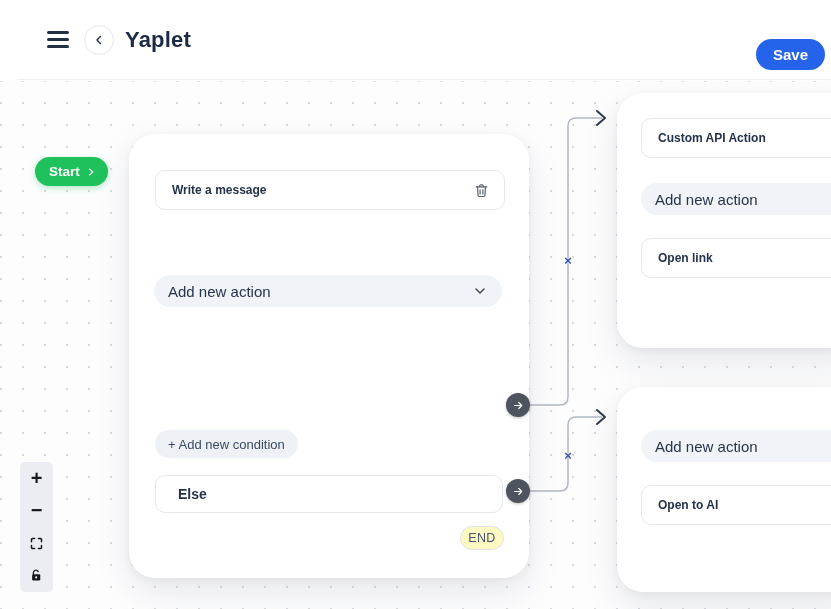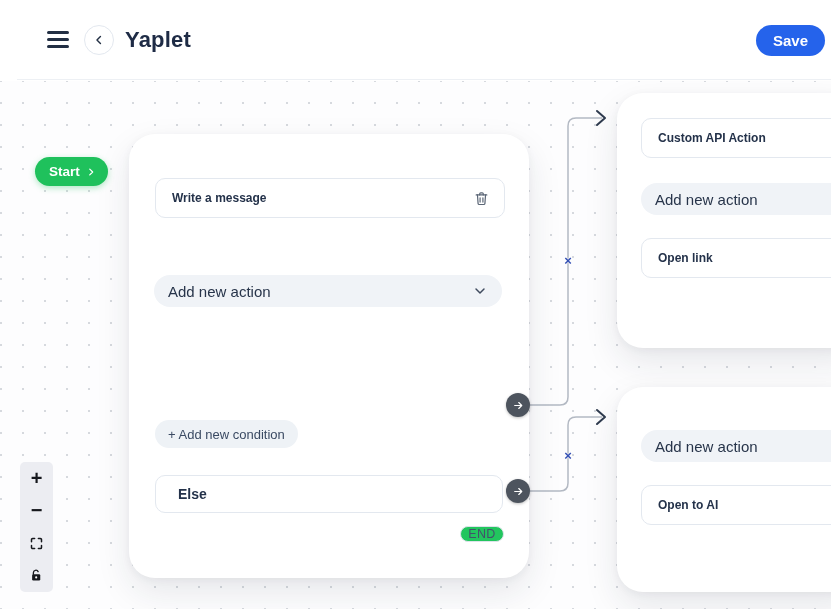--- a/index.html
+++ b/index.html
@@ -11,21 +11,21 @@
             border-bottom:1px solid #edf0f4; z-index:20; }
   .hamburger { position:absolute; left:30px; top:31px; width:22px; height:18px; cursor:pointer; }
   .hamburger span { display:block; height:2.6px; background:#222f44; border-radius:2px; margin-bottom:4.4px; }
   .back-btn { position:absolute; left:67px; top:25px; width:30px; height:30px; border:1.5px solid #e3e8ef;
               border-radius:50%; background:#fff; display:flex; align-items:center; justify-content:center; cursor:pointer; }
   .page-title { position:absolute; left:108px; top:27px; font-size:22px; font-weight:600; color:#1e2b45; letter-spacing:.2px; }
   .header-actions { position:absolute; right:23px; top:25px; display:flex; gap:19px; align-items:center; }
   .btn-pill { height:31px; border:none; border-radius:16px; font-family:inherit; font-size:15px; cursor:pointer;
               display:flex; align-items:center; justify-content:center; padding:0 17px; }
   .btn-publish { background:#e7f8ee; color:#2db563; font-weight:500; }
-  .btn-save { background:#2563eb; color:#fff; font-weight:600; }
+  .btn-save { background:#2563eb; color:#fff; font-weight:600;margin-top:14px; }
 
   
   .canvas { position:absolute; top:81px; left:0; width:831px; height:528px; background-color:#fdfdfe;
             background-image:radial-gradient(circle, #d6d9de 1.1px, transparent 1.1px);
             background-size:22px 22px; background-position:12px 11px; }
 
   
   .edges { position:absolute; top:0; left:0; width:831px; height:609px; z-index:2; pointer-events:none; }
   .edge-x { position:absolute; width:16px; height:16px; z-index:3; font-size:13px; font-weight:700;
             color:#3450b4; text-align:center; line-height:16px; cursor:pointer; text-shadow:0 0 2px #fff; }
@@ -54,21 +54,21 @@
 
   .if-row { position:absolute; background:#fff; border:1px solid #e3e8ef; border-radius:10px;
             display:flex; align-items:center; padding:0 13px 0 14px; font-size:14px; cursor:pointer; }
   .if-row .if-label { font-weight:700; color:#24324a; margin-right:5px; }
   .if-row .if-placeholder { color:#9aa5b4; }
 
   .add-cond { position:absolute; height:28px; background:#eef2f6; border-radius:14px; border:none;
               display:inline-flex; align-items:center; padding:0 13px; font-family:inherit; font-size:13px;
               color:#3a4a63; cursor:pointer; }
 
-  .end-badge { position:absolute; width:44px; height:16px; background:#22c55e; border:1px solid #dde3ea;
+  .end-badge { position:absolute; width:44px; height:24px; background:#fef9c3; border:1px solid #dde3ea;
                border-radius:12px; font-size:12.5px; color:#42536b; display:flex; align-items:center;
                justify-content:center; letter-spacing:.3px; }
 
   .port-circle { position:absolute; width:24px; height:24px; border-radius:50%; background:#4d545e; z-index:5;
                  display:flex; align-items:center; justify-content:center; cursor:pointer;
                  box-shadow:0 1px 3px rgba(0,0,0,.25); }
 
   
   .sub-row { position:absolute; left:24px; width:235px; }
 
@@ -115,21 +115,21 @@
   <span>Start</span>
   <span style="display:flex">
     <svg width="10" height="10" viewBox="0 0 24 24" fill="none" stroke="#fff" stroke-width="3" stroke-linecap="round" stroke-linejoin="round">
         <path d="M9 5l7 7-7 7"></path>
       </svg>
   </span>
 </div>
 
 <div class="node-card main-node">
 
-  <div class="action-row" style="left:26px; top:44px; width:350px; height:40px;">
+  <div class="action-row" style="left:26px; top:36px; width:350px; height:40px;">
     <span class="title">Write a message</span>
     <button class="icon-btn">
       <span style="display:flex">
         <svg width="17" height="17" viewBox="0 0 24 24" fill="none" stroke="currentColor" stroke-width="1.7" stroke-linecap="round" stroke-linejoin="round">
             <path d="M4.5 7h15"></path>
             <path d="M9.5 7V5.4A1.4 1.4 0 0 1 10.9 4h2.2a1.4 1.4 0 0 1 1.4 1.4V7"></path>
             <path d="M6.3 7l.9 12.2a1.5 1.5 0 0 0 1.5 1.3h6.6a1.5 1.5 0 0 0 1.5-1.3L17.7 7"></path>
             <path d="M10 11v6M14 11v6"></path>
           </svg>
       </span>
@@ -141,21 +141,21 @@
     <span>Add new action</span>
     <span class="chev">
       <svg width="16" height="16" viewBox="0 0 24 24" fill="none" stroke="currentColor" stroke-width="2.2" stroke-linecap="round" stroke-linejoin="round">
           <path d="M6 9l6 6 6-6"></path>
         </svg>
     </span>
   </div>
 
 
 
-  <button class="add-cond" style="left:26px; top:286px;">+ Add new condition</button>
+  <button class="add-cond" style="left:26px; top:296px;">+ Add new condition</button>
 
   <div class="if-row" style="left:26px; top:341px; width:348px; height:38px;padding-left:22px;">
     <span class="if-label">Else</span>
   </div>
 
   <div class="end-badge" style="left:331px; top:392px;">END</div>
 </div>
 
 <div class="port-circle" style="left:506px; top:393px;">
   <span style="display:flex">

